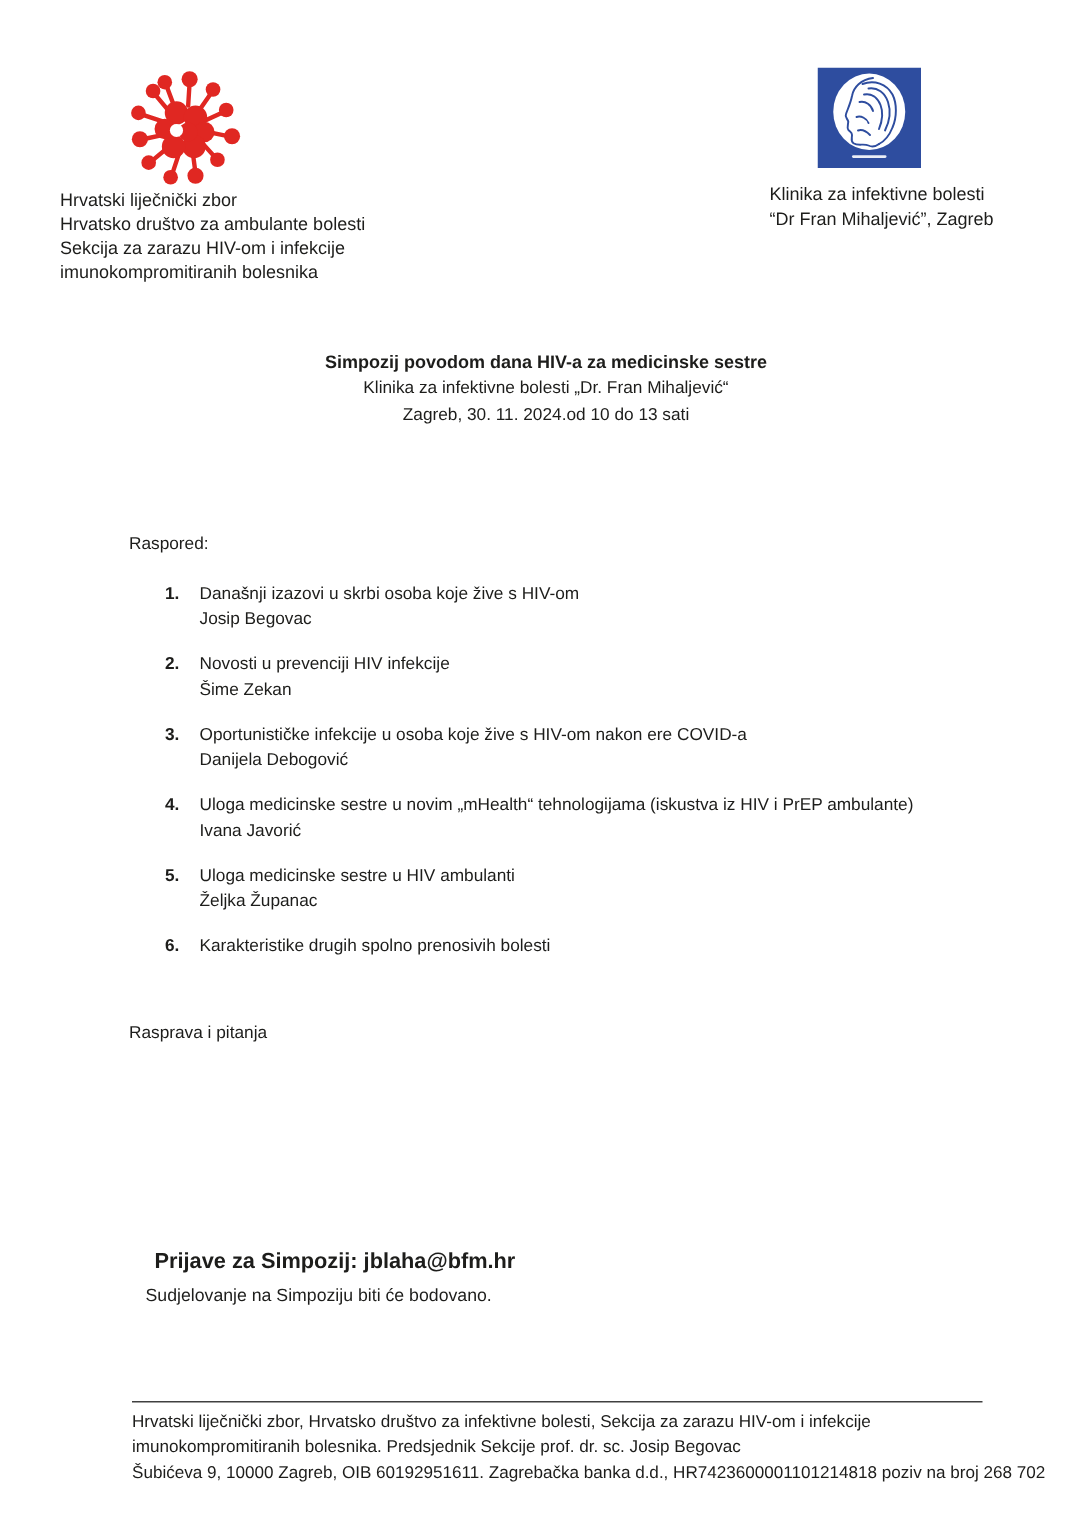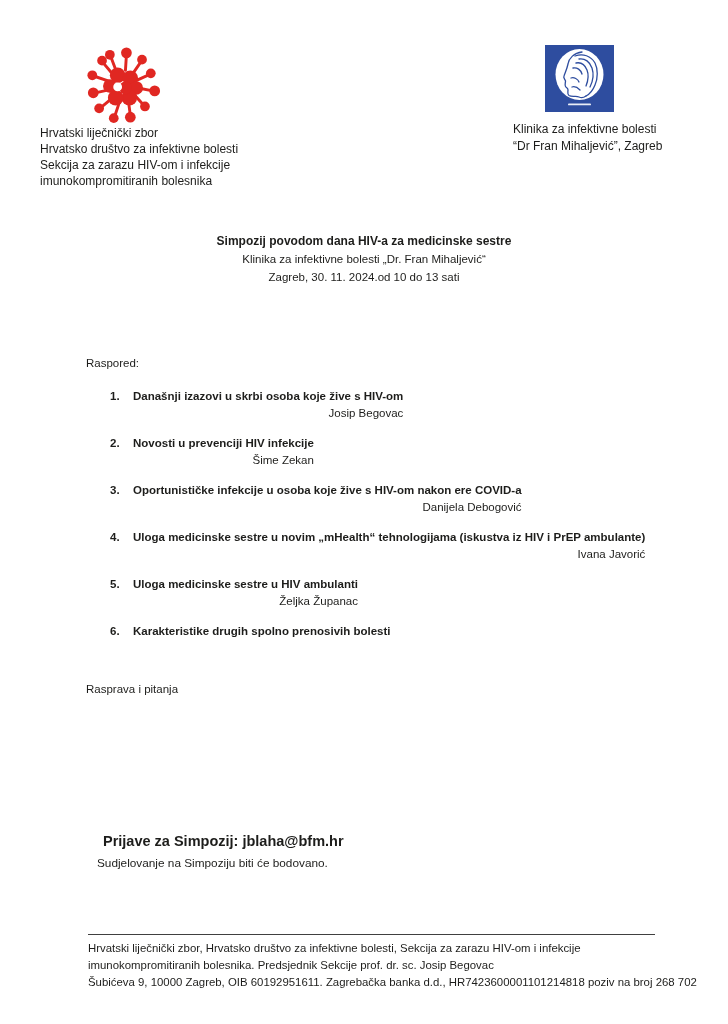--- a/index.html
+++ b/index.html
@@ -22,22 +22,22 @@
   
   .title-block{left:0;top:232px;width:728px;text-align:center;font-size:11.5px;line-height:18px;}
   .title-block .main{font-weight:bold;font-size:12px;}
 
   
   .schedule-label{left:86px;top:357px;font-size:11.5px;text-align:center;}
   .schedule-list{left:110px;top:388px;width:600px;}
   .sched-item{display:flex;margin-bottom:13px;font-size:11.5px;line-height:17px;}
   .sched-item .num{width:23px;flex:none;font-weight:bold;}
   .sched-item .body{display:flex;flex-direction:column;}
-  .sched-item .ttl{font-weight:bold;white-space:nowrap;}
-  .sched-item .spk{white-space:nowrap;text-align:right;}
+  .sched-item .ttl{font-weight:normal;white-space:nowrap;}
+  .sched-item .spk{white-space:nowrap;}
   .discussion{left:86px;top:683px;font-size:11.5px;}
 
   
   .reg-headline{left:103px;top:833px;font-size:14.5px;font-weight:bold;white-space:nowrap;}
   .reg-note{left:97px;top:856px;font-size:11.8px;white-space:nowrap;}
 
   
   .rule{left:88px;top:934px;width:567px;border-top:1.5px solid #404040;height:0;}
   .footer{left:88px;top:940px;width:630px;font-size:11.4px;line-height:17px;white-space:nowrap;}
 </style>
@@ -82,21 +82,21 @@
           <circle cx="30" cy="52" r="8"></circle>
           <circle cx="24" cy="40" r="7"></circle>
         <circle cx="40" cy="42" r="6.5"></circle>
       </g>
       <circle cx="32" cy="41" r="4.5" fill="#ffffff"></circle>
     </svg>
   </div>
 
   <div class="abs org-block">
     <div>Hrvatski liječnički zbor</div>
-    <div>Hrvatsko društvo za infektivne bolesti</div>
+    <div>Hrvatsko društvo za ambulante bolesti</div>
     <div>Sekcija za zarazu HIV-om i infekcije</div>
     <div>imunokompromitiranih bolesnika</div>
   </div>
 
   <div class="abs logo-right">
     <svg width="69" height="67" viewBox="0 0 69 67" aria-hidden="true">
       <rect width="69" height="67" fill="#2e4d9f"></rect>
       <ellipse cx="34.5" cy="29.5" rx="24" ry="25.5" fill="#ffffff"></ellipse>
       <g fill="none" stroke="#2e4d9f" stroke-width="1.3" stroke-linecap="round">
         <path d="M37,7 C29,8 24,13 23,19 C22,24 20,28 19,31 C18,33 20,34 20.5,36 C20.5,38 19.5,40 20.5,41.5 C21.5,43 23,43 23,45 C23,47 22,49 24,50.5 C27,52.5 31,50.5 34,52 C36,53 39,52.5 41,51"></path>

